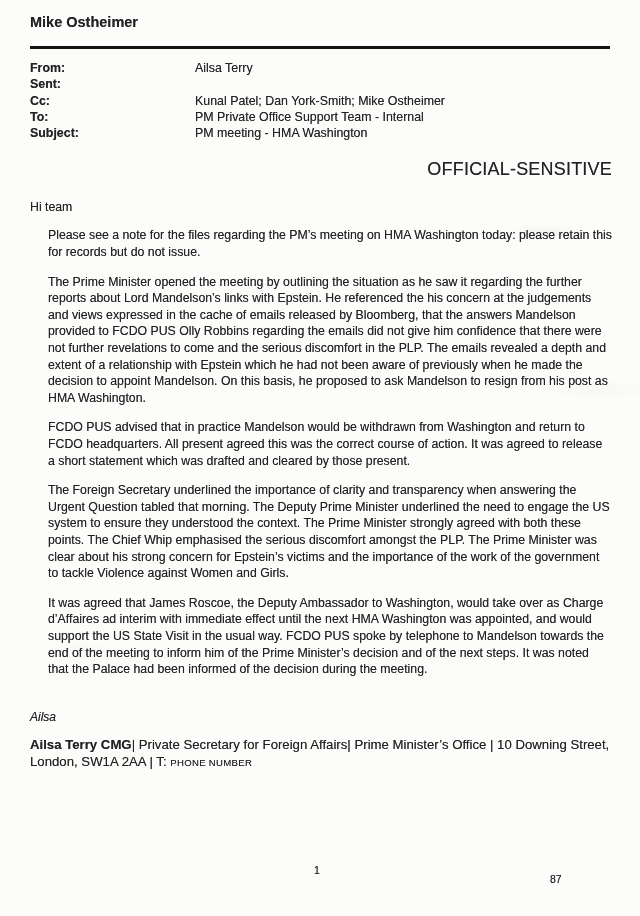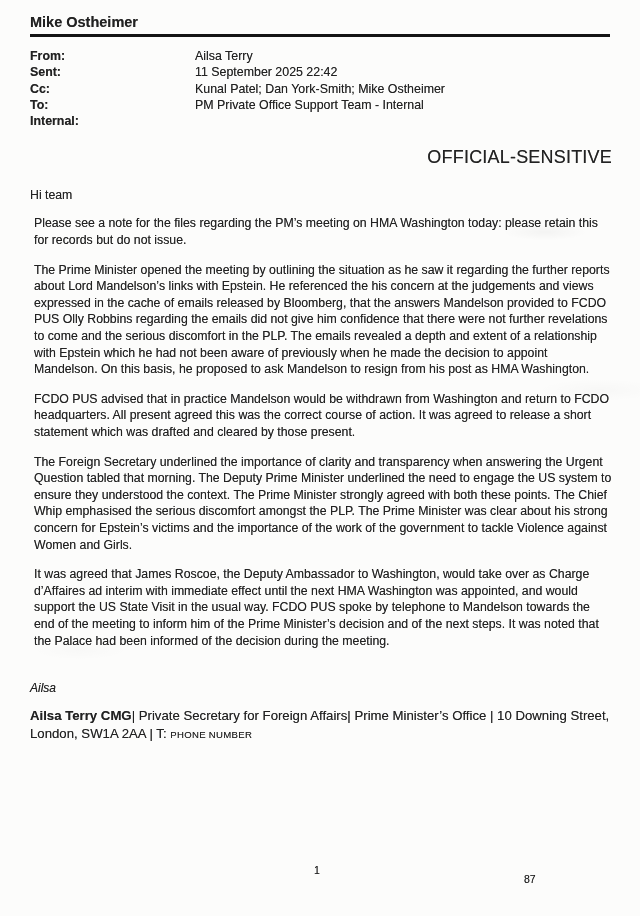--- a/index.html
+++ b/index.html
@@ -29,21 +29,21 @@
     font-size: 13.5px;
     font-weight: 400;
     text-decoration: underline;
     margin: 0 0 12px 44px;
     letter-spacing: 0.1px;
   }
   .owner {
     font-size: 14.5px;
     font-weight: 700;
     border-bottom: 3px solid #141414;
-    padding-bottom: 4px;
+    padding-bottom: 16px;
     margin: 0 2px 11px 0;
   }
   .email-header {
     font-size: 12.4px;
     line-height: 16.3px;
   }
   .field-row { display: flex; }
   .field-label {
     width: 165px;
     flex: 0 0 165px;
@@ -56,21 +56,21 @@
     margin: 18px 0 0 0;
     letter-spacing: 0.2px;
   }
   .greeting {
     font-size: 12.3px;
     margin: 20px 0 12px 0;
   }
   .body-text p {
     font-size: 12.3px;
     line-height: 16.6px;
-    margin: 13px 0 0 4px;
+    margin: 13px 0 0 18px;
     max-width: 584px;
   }
   .signoff {
     font-size: 12px;
     margin: 32px 0 0 0;
     font-style: italic;
   }
   .signature {
     font-size: 13.2px;
     line-height: 17.6px;
@@ -83,52 +83,52 @@
     letter-spacing: 0.3px;
   }
   .footer-page-number {
     position: absolute;
     left: 314px;
     top: 864px;
     font-size: 10.5px;
   }
   .footer-corner-number {
     position: absolute;
-    left: 524px;
+    left: 550px;
     top: 873px;
     font-size: 10.5px;
   }
 </style>
 </head>
 <body>
 
 <div class="page">
 
 
   <div class="owner">Mike Ostheimer</div>
 
   <div class="email-header">
     <div class="field-row">
       <span class="field-label">From:</span>
       <span class="field-value">Ailsa Terry</span>
     </div>
     <div class="field-row">
       <span class="field-label">Sent:</span>
-      <span class="field-value">11 September 2025 22:42</span>
     </div>
     <div class="field-row">
       <span class="field-label">Cc:</span>
       <span class="field-value">Kunal Patel; Dan York-Smith; Mike Ostheimer</span>
     </div>
     <div class="field-row">
       <span class="field-label">To:</span>
       <span class="field-value">PM Private Office Support Team - Internal</span>
     </div>
     <div class="field-row">
-      <span class="field-label">Internal:</span>
+      <span class="field-label">Subject:</span>
+      <span class="field-value">PM meeting - HMA Washington</span>
     </div>
   </div>
 
   <div class="classification">OFFICIAL-SENSITIVE</div>
 
   <div class="greeting">Hi team</div>
 
   <div class="body-text">
     <p>Please see a note for the files regarding the PM’s meeting on HMA Washington today: please retain this for records but do not issue.</p>
     <p>The Prime Minister opened the meeting by outlining the situation as he saw it regarding the further reports about Lord Mandelson’s links with Epstein. He referenced the his concern at the judgements and views expressed in the cache of emails released by Bloomberg, that the answers Mandelson provided to FCDO PUS Olly Robbins regarding the emails did not give him confidence that there were not further revelations to come and the serious discomfort in the PLP. The emails revealed a depth and extent of a relationship with Epstein which he had not been aware of previously when he made the decision to appoint Mandelson. On this basis, he proposed to ask Mandelson to resign from his post as HMA Washington.</p>

